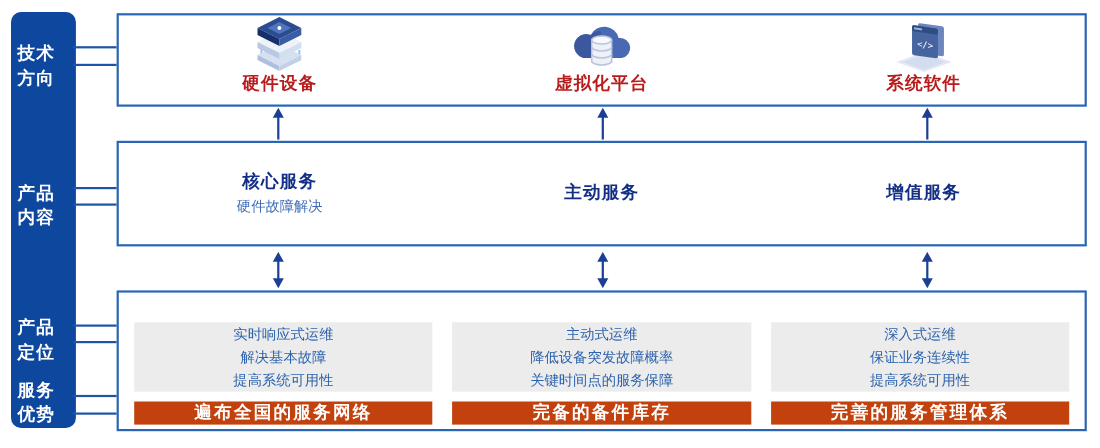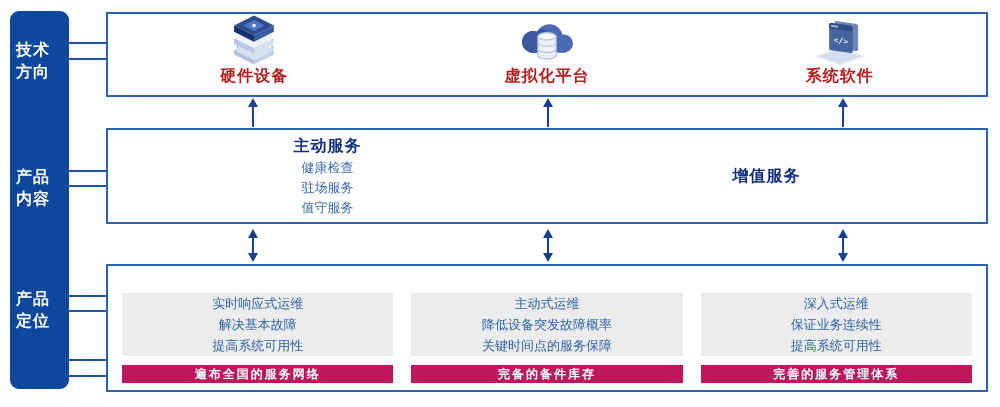--- a/index.html
+++ b/index.html
@@ -106,46 +106,48 @@
     text-align: center;
     color: #2d63ad;
     font-size: 13px;
     line-height: 21px;
     white-space: pre-line;
     margin-top: 16px;
   }
   .adv-bar {
     margin-top: 9px;
     height: 32px;
-    background: #be185d;
+    background: #c2410c;
     display: flex;
     align-items: center;
     justify-content: center;
     color: #ffffff;
-    font-size: 12px;
+    font-size: 16px;
     font-weight: bold;
     letter-spacing: 2px;
   }
 
   
   .arrow { position: absolute; width: 12px; }
   .arrow svg { display: block; }
 </style>
 </head>
 <body>
 
 <div class="canvas">
 
   <div class="sidebar">
     <div class="side-label" style="top:28px">技术
 方向</div>
     <div class="side-label" style="top:155px">产品
 内容</div>
     <div class="side-label" style="top:277px">产品
 定位</div>
+    <div class="side-label" style="top:334px">服务
+优势</div>
   </div>
 
   <div class="connector" style="top:42px"></div>
   <div class="connector" style="top:58px"></div>
   <div class="connector" style="top:170px"></div>
   <div class="connector" style="top:185px"></div>
   <div class="connector" style="top:295px"></div>
   <div class="connector" style="top:310px"></div>
   <div class="connector" style="top:359px"></div>
   <div class="connector" style="top:375px"></div>
@@ -226,24 +228,25 @@
   </div>
   <div class="arrow" style="left:837px;top:98px">
     <svg width="12" height="29" viewBox="0 0 12 29">
         <polygon points="6,0 11,9 1,9" fill="#1b3f94"></polygon>
         <rect x="5" y="8" width="2" height="21" fill="#1b3f94"></rect>
       </svg>
   </div>
 
   <div class="frame frame-mid">
     <div class="svc-col">
+      <div class="svc-title">核心服务</div>
+      <div class="svc-items">硬件故障解决</div>
+    </div>
+    <div class="svc-col">
       <div class="svc-title">主动服务</div>
-      <div class="svc-items">健康检查
-驻场服务
-值守服务</div>
     </div>
     <div class="svc-col">
       <div class="svc-title">增值服务</div>
     </div>
   </div>
 
   <div class="arrow" style="left:247px;top:229px">
     <svg width="12" height="33" viewBox="0 0 12 33">
         <polygon points="6,0 11,9 1,9" fill="#1b3f94"></polygon>
         <rect x="5" y="8" width="2" height="17" fill="#1b3f94"></rect>

